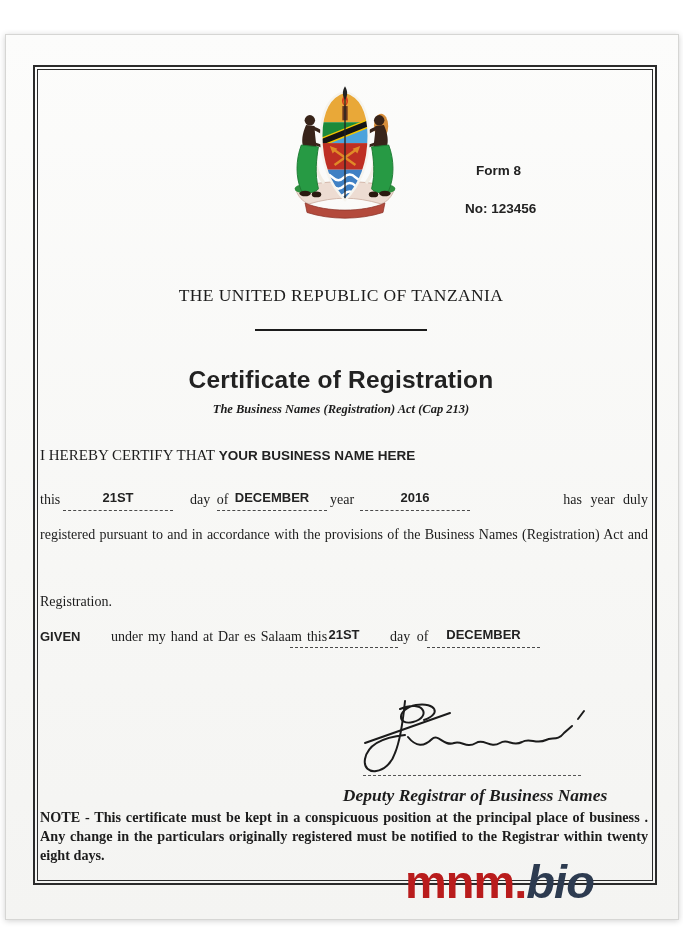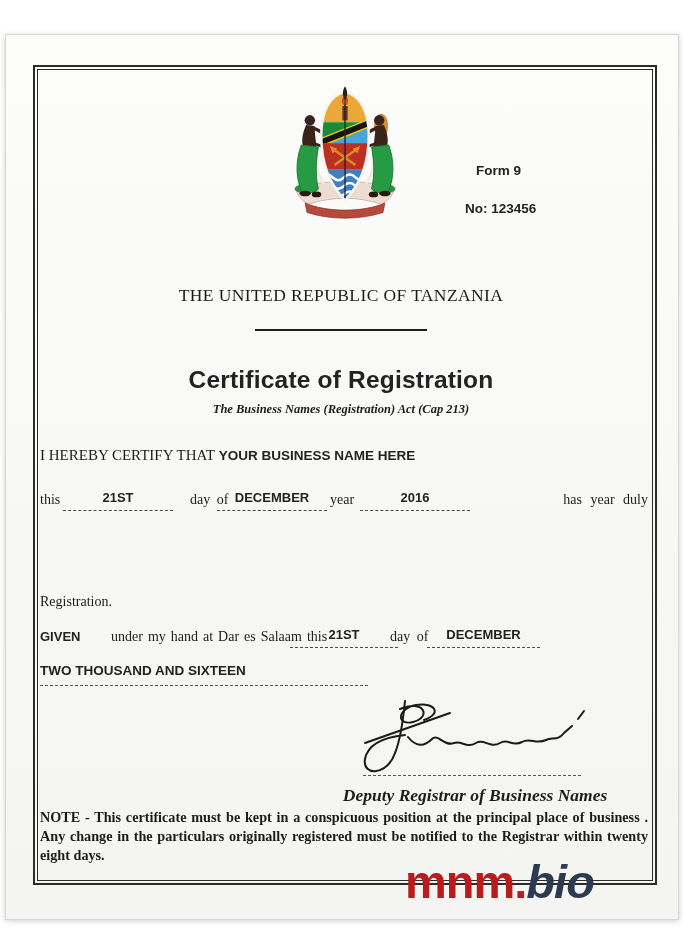--- a/index.html
+++ b/index.html
@@ -95,21 +95,21 @@
       <polygon points="76,63 68,66 73,71" fill="#e08a28"></polygon>
     </g>
     <path d="M60,6 C76,10 85,26 85,52 C85,82 76,104 60,120 C44,104 35,82 35,52 C35,26 44,10 60,6 Z" fill="none" stroke="#f6f4ee" stroke-width="2.6"></path>
 
     <path d="M60,0 C57,5 57,10 60,14 C63,10 63,5 60,0 Z" fill="#222222"></path>
     <line x1="60" y1="12" x2="60" y2="118" stroke="#222222" stroke-width="1.4"></line>
 
     <path d="M18,123 C40,133 80,133 102,123 L100,133 C75,141 45,141 20,133 Z" fill="#b34a3c" stroke="#8e352a" stroke-width="0.8"></path>
   </svg>
 
-  <div class="abs sansb" style="left:476px;top:163px;font-size:13.5px;">Form 9</div>
+  <div class="abs sansb" style="left:476px;top:163px;font-size:13.5px;">Form 8</div>
   <div class="abs sansb" style="left:465px;top:201px;font-size:13.5px;">No: 123456</div>
 
   <div class="abs serif center country" style="top:285px;">THE UNITED REPUBLIC OF TANZANIA</div>
   <div class="abs divider" style="left:255px;top:329px;width:172px;"></div>
   <div class="abs sansb center cert-title" style="top:366px;">Certificate of Registration</div>
   <div class="abs serif center act" style="top:402px;">The Business Names (Registration) Act (Cap 213)</div>
 
   <div class="abs" style="left:40px;top:446px;width:608px;white-space:nowrap;">
     <span class="serif" style="font-size:15px;">I HEREBY CERTIFY THAT</span>
     <span class="sansb" style="font-size:13.5px;">YOUR BUSINESS NAME HERE</span>
@@ -118,35 +118,33 @@
   <div class="abs linebox" style="left:40px;top:490px;width:608px;">
     <span class="word" style="left:0;">this</span>
     <span class="fill" style="left:23px;width:110px;">21ST</span>
     <span class="word" style="left:150px;word-spacing:3px;">day of</span>
     <span class="fill" style="left:177px;width:110px;">DECEMBER</span>
     <span class="word" style="left:290px;">year</span>
     <span class="fill" style="left:320px;width:110px;">2016</span>
     <span class="word" style="right:0;word-spacing:5px;">has year duly</span>
   </div>
 
+  <div class="abs serif just" style="left:40px;top:527px;width:608px;">registered pursuant to and in accordance with the provisions of the Business Names (Registration) Act and</div>
 
 
   <div class="abs serif" style="left:40px;top:594px;">Registration.</div>
 
   <div class="abs linebox" style="left:40px;top:627px;width:608px;">
     <span class="word sansb" style="left:0;font-size:13px;top:2px;">GIVEN</span>
     <span class="word" style="left:71px;word-spacing:1.5px;">under my hand at Dar es Salaam this</span>
     <span class="fill" style="left:250px;width:108px;">21ST</span>
     <span class="word" style="left:350px;word-spacing:3px;">day of</span>
     <span class="fill" style="left:387px;width:113px;">DECEMBER</span>
   </div>
 
-  <div class="abs" style="left:40px;top:661px;width:328px;border-bottom:1.5px dashed #555;padding-bottom:6px;">
-    <span class="sansb" style="font-size:13.5px;">TWO THOUSAND AND SIXTEEN</span>
-  </div>
 
   <svg class="abs" style="left:350px;top:693px;" width="250" height="85" viewBox="0 0 250 85">
     <g stroke="#1b1b1b" stroke-width="2" fill="none" stroke-linecap="round">
       <path d="M15,50 L100,20"></path>
       <path d="M55,8 C53,28 50,48 45,60 C38,82 12,84 15,66 C18,50 36,44 55,42"></path>
       <path d="M50,16 C74,6 82,24 63,29 C47,33 46,16 66,12 C86,9 92,21 74,27"></path>
       <path d="M58,44 C66,54 74,54 82,46 C88,40 94,54 104,50 C112,47 116,56 126,50 C134,45 140,56 150,50 C158,45 162,54 172,49 C180,44 186,52 196,47 C202,44 208,48 214,40 L222,33"></path>
       <path d="M228,26 L234,18"></path>
     </g>
   </svg>

